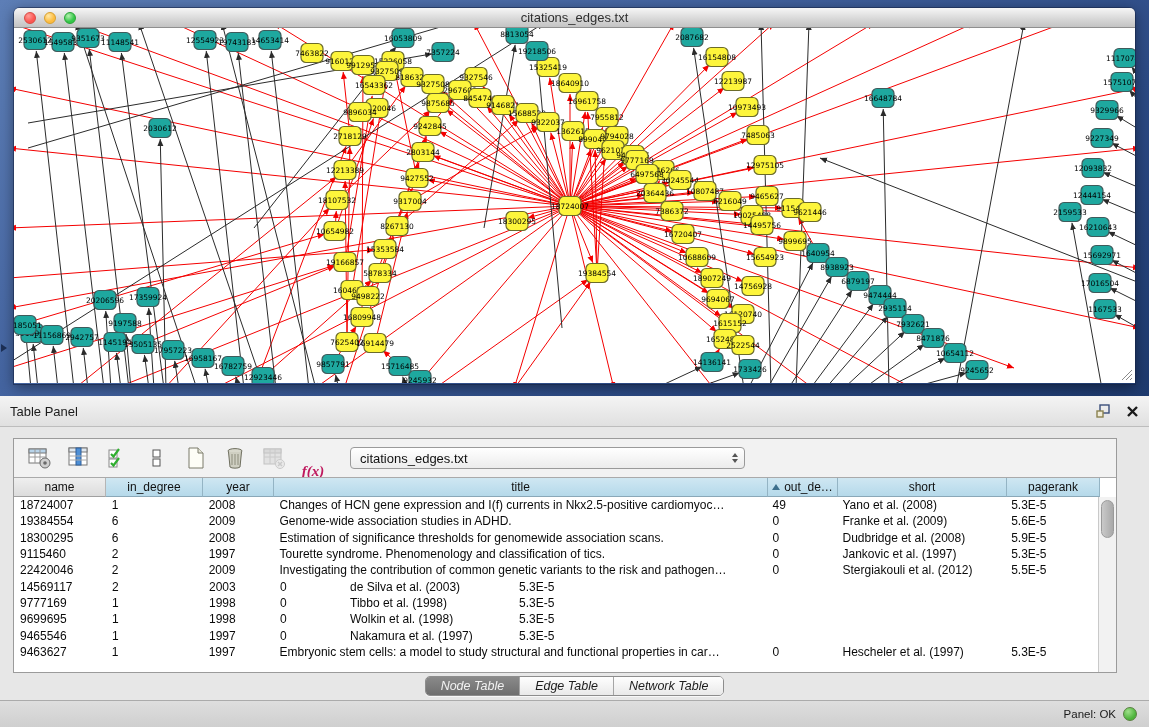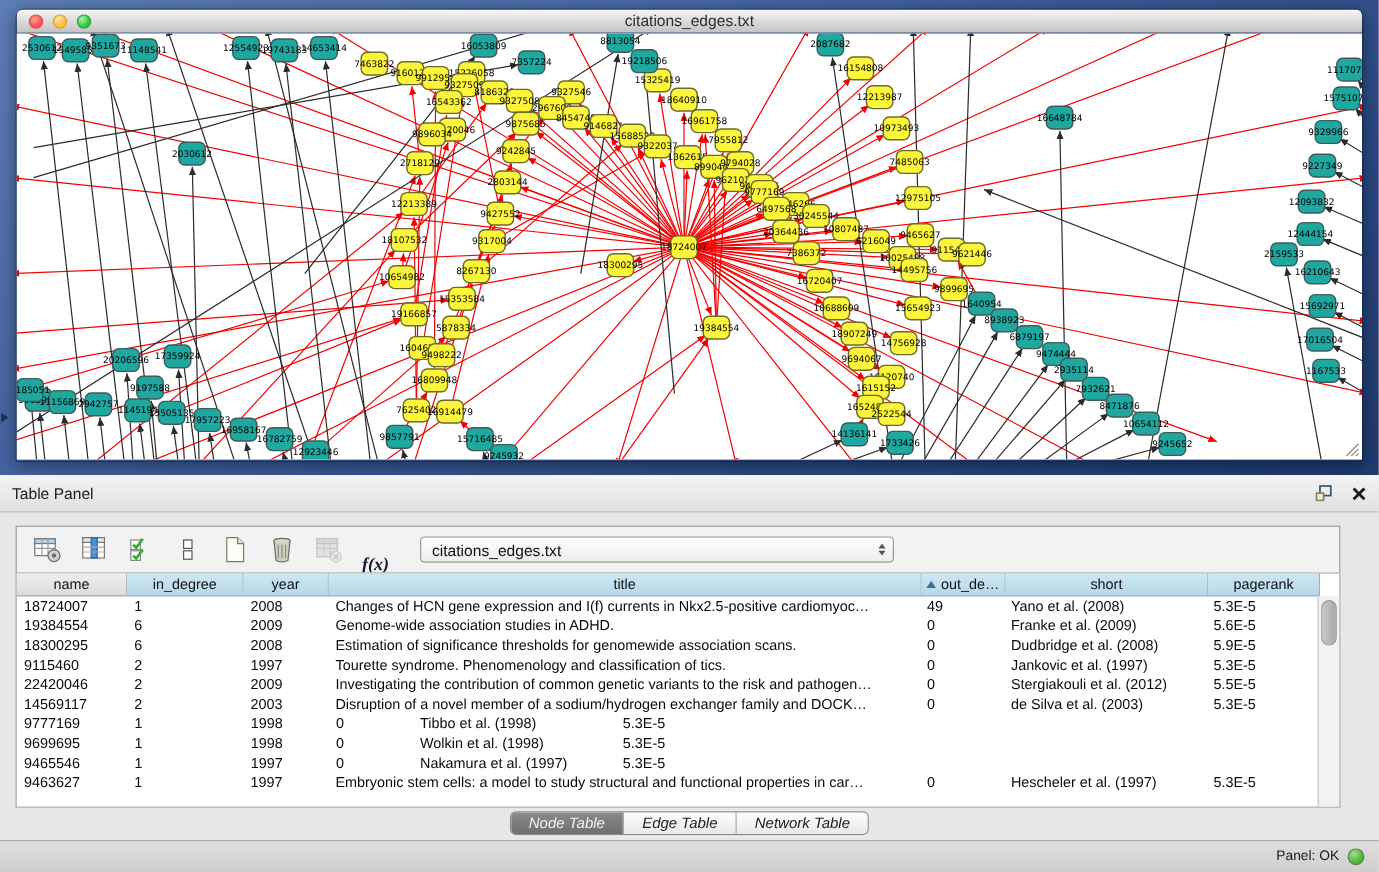--- a/index.html
+++ b/index.html
@@ -31,21 +31,21 @@
     display:flex; align-items:center; padding:0 10px; }
   .tp-title { font-size:13px; color:#1c1c1c; }
   .tp-header-icons { margin-left:auto; display:flex; align-items:center; gap:14px; }
   .tp-float, .tp-close { cursor:default; display:flex; align-items:center; }
 
   .tp-body { position:relative; height:300px; }
   .tool-table-box { position:absolute; left:13px; top:11px; width:1104px; height:235px;
     background:#f2f2f2; border:1px solid #9b9b9b; }
   .tbar { display:flex; align-items:center; height:38px; padding-left:12px; gap:11px; }
   .tbtn { width:28px; height:28px; display:flex; align-items:center; justify-content:center; }
-  .fx { font-family:"Liberation Serif", serif; font-style:italic; font-weight:bold; font-size:15px; color:#0f172a;margin-top:27px; }
+  .fx { font-family:"Liberation Serif", serif; font-style:italic; font-weight:bold; font-size:15px; color:#be185d;margin-top:27px; }
   .combo { margin-left:12px; width:395px; height:22px; border:1px solid #9a9a9a; border-radius:4px;
     background:linear-gradient(#ffffff,#ececec); display:flex; align-items:center; padding-left:9px;
     font-size:13px; color:#111; position:relative; }
   .combo-steppers { position:absolute; right:6px; top:0; bottom:0; display:flex; flex-direction:column; justify-content:center; gap:2px; }
   .combo-steppers span { width:0; height:0; border-left:3.5px solid transparent; border-right:3.5px solid transparent; }
   .step-up { border-bottom:4px solid #555; }
   .step-down { border-top:4px solid #555; }
 
   .grid { position:absolute; left:0px; top:38px; right:0px; bottom:0px; background:#fff; border-top:1px solid #aaa; }
   .grid-head { display:flex; height:19px; }
@@ -945,21 +945,20 @@
               <div class="g-cell" style="width: 71px;">2009</div>
               <div class="g-cell" style="width: 494px;">Investigating the contribution of common genetic variants to the risk and pathogen…</div>
               <div class="g-cell" style="width: 70px;">0</div>
               <div class="g-cell" style="width: 169px;">Stergiakouli et al. (2012)</div>
               <div class="g-cell" style="width: 93px;">5.5E-5</div>
             </div>
             <div class="g-row">
               <div class="g-cell" style="width: 92px;">14569117</div>
               <div class="g-cell" style="width: 97px;">2</div>
               <div class="g-cell" style="width: 71px;">2003</div>
-              <div class="g-cell" style="width: 494px;">Disruption of a novel member of a sodium/hydrogen exchanger family and DOCK…</div>
               <div class="g-cell" style="width: 70px;">0</div>
               <div class="g-cell" style="width: 169px;">de Silva et al. (2003)</div>
               <div class="g-cell" style="width: 93px;">5.3E-5</div>
             </div>
             <div class="g-row">
               <div class="g-cell" style="width: 92px;">9777169</div>
               <div class="g-cell" style="width: 97px;">1</div>
               <div class="g-cell" style="width: 71px;">1998</div>
               <div class="g-cell" style="width: 70px;">0</div>
               <div class="g-cell" style="width: 169px;">Tibbo et al. (1998)</div>

